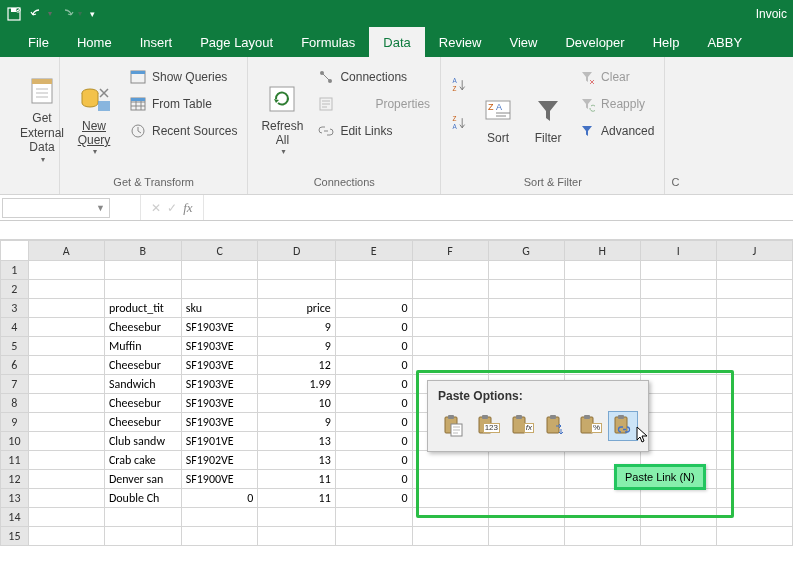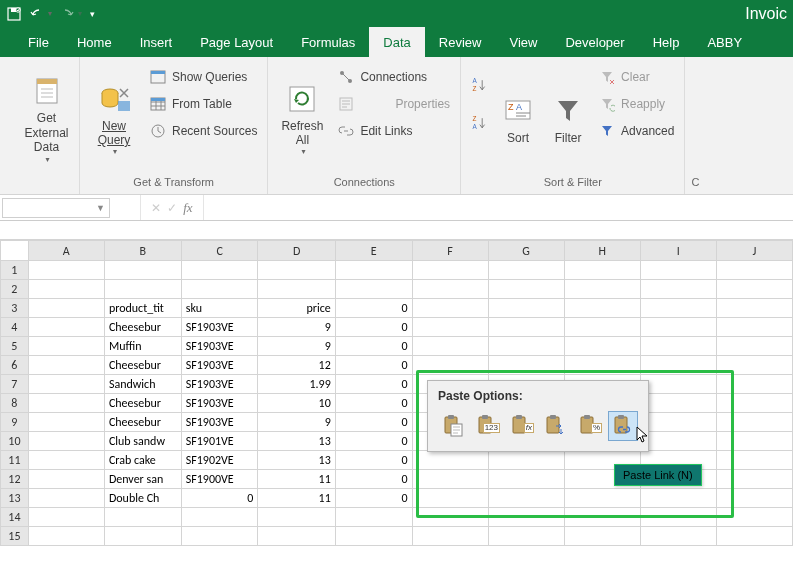--- a/index.html
+++ b/index.html
@@ -2,21 +2,21 @@
 <html><head>
 <meta charset="utf-8">
 <style>
   * { margin: 0; padding: 0; box-sizing: border-box; }
   body { font-family: "Segoe UI", Tahoma, sans-serif; font-size: 12px; background: #fff; width: 793px; height: 586px; overflow: hidden; position: relative; }
 
   
   .titlebar { background: #0f7b3e; height: 27px; display: flex; align-items: center; color: #fff; padding: 0 6px; }
   .qat { display: flex; align-items: center; gap: 8px; }
   .qat-item { color: #fff; display: flex; align-items: center; }
-  .title-text { margin-left: auto; font-size: 16px; }
+  .title-text { margin-left: auto; font-size: 12px; }
 
   
   .tabbar { background: #0f7b3e; height: 30px; display: flex; align-items: stretch; padding-left: 14px; }
   .tab { color: #fff; padding: 0 14px; font-size: 13px; display: flex; align-items: center; cursor: pointer; }
   .tab.active { background: #f2f2f2; color: #0f7b3e; }
 
   
   .ribbon { background: #f2f2f2; height: 138px; display: flex; border-bottom: 1px solid #d4d4d4; }
   .group { border-right: 1px solid #dcdcdc; padding: 4px 6px 2px 6px; display: flex; flex-direction: column; }
   .group-content { flex: 1; display: flex; align-items: flex-start; gap: 4px; }
@@ -56,21 +56,21 @@
   
   .popup-outline { position: absolute; border: 3px solid #2abd45; border-radius: 2px; }
   .popup { position: absolute; background: #f0f0f0; border: 1px solid #b6b6b6; box-shadow: 2px 2px 4px rgba(0,0,0,0.25); padding: 8px 10px 10px 10px; }
   .popup-title { font-size: 12px; font-weight: bold; color: #333; margin-bottom: 8px; }
   .paste-icons { display: flex; gap: 4px; }
   .paste-icon { width: 30px; height: 30px; border: 1px solid transparent; display: flex; align-items: center; justify-content: center; cursor: pointer; position: relative; }
   .paste-icon.hover { background: #cce4f7; border: 1px solid #7aa7d0; }
   .clip-svg { width: 24px; height: 24px; }
   .paste-sub { position: absolute; bottom: 7px; right: 1px; font-size: 8px; background: #fff; border: 1px solid #c7a96b; padding: 0 1px; line-height: 8px; color: #333; font-family: Arial; }
   .cursor-arrow { position: absolute; width: 14px; height: 18px; }
-  .tooltip { position: absolute; background: #0f766e; border: 1px solid #22c55e; padding: 4px 8px; font-size: 11px; box-shadow: 1px 1px 3px rgba(0,0,0,0.2); white-space: nowrap; }
+  .tooltip { position: absolute; background: #86efac; border: 3px solid #22c55e; padding: 4px 8px; font-size: 11px; box-shadow: 1px 1px 3px rgba(0,0,0,0.2); white-space: nowrap; }
 </style>
 </head>
 <body>
 
 <div class="titlebar">
   <div class="qat">
     <span class="qat-item">
       <svg width="16" height="16" viewBox="0 0 16 16">
           <rect x="2" y="2" width="12" height="12" fill="none" stroke="#fff" stroke-width="1.2"></rect>
           <rect x="5" y="2" width="5" height="4" fill="#fff"></rect>
@@ -104,21 +104,21 @@
   <div class="tab active">Data</div>
   <div class="tab">Review</div>
   <div class="tab">View</div>
   <div class="tab">Developer</div>
   <div class="tab">Help</div>
   <div class="tab">ABBY</div>
 </div>
 
 <div class="ribbon">
 
-  <div class="group" style="width:80px;padding-left:20px;">
+  <div class="group" style="width:60px;padding-left:20px;">
     <div class="group-content">
       <div class="big-btn">
         <span class="icon"><svg width="32" height="32" viewBox="0 0 32 32">
               <rect x="6" y="4" width="20" height="24" fill="#fff" stroke="#999"></rect>
               <rect x="6" y="4" width="20" height="5" fill="#d9b36c"></rect>
               <path d="M10 14 h12 M10 18 h12 M10 22 h12" stroke="#bbb"></path>
             </svg></span>
         <span style="white-space:pre-line;line-height:1.2;">Get External
 Data</span>
           <span class="drop-arrow">▾</span>

